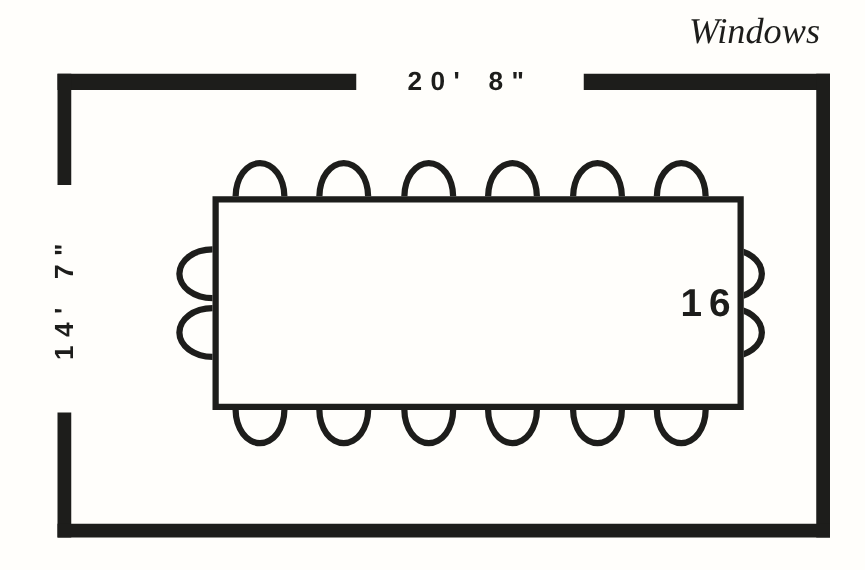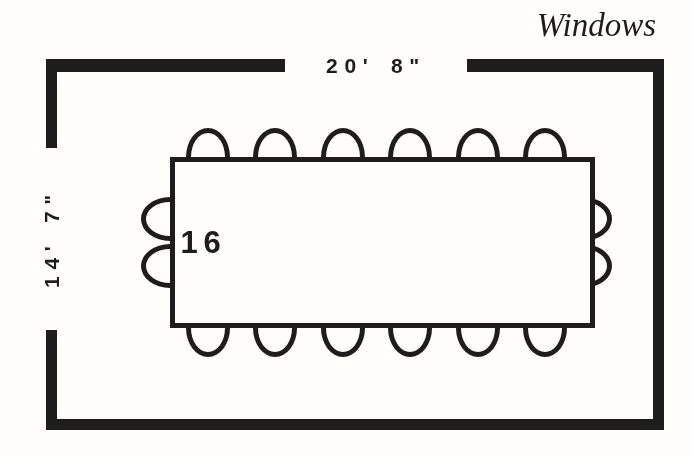--- a/index.html
+++ b/index.html
@@ -47,21 +47,21 @@
     left: -23px; top: 225px; width: 150px; height: 26px;
     text-align: center; line-height: 26px;
     transform: rotate(-90deg);
   }
   .windows-label {
     position: absolute;
     left: 470px; top: 8px; width: 186px;
     text-align: right;
     font-family: "Liberation Serif", serif;
     font-style: italic;
-    font-size: 33px;
+    font-size: 29px;
     line-height: 34px;
     color: var(--ink);
     z-index: 4;
   }
 
   
   .chair-row {
     position: absolute;
     display: flex;
     justify-content: space-between;
@@ -86,21 +86,21 @@
   .table {
     position: absolute;
     left: 170px; top: 157px;
     width: 425px; height: 171px;
     box-sizing: border-box;
     border: 5px solid var(--ink);
     background: var(--bg);
     z-index: 2;
     display: flex;
     align-items: center;
-    justify-content: flex-start;
+    justify-content: flex-end;
   }
   .table-label {
     color: var(--ink);
     font-weight: bold;
     font-size: 31px;
     letter-spacing: 0.18em;
     padding-left: 0.18em; 
   }
 </style>
 </head>

